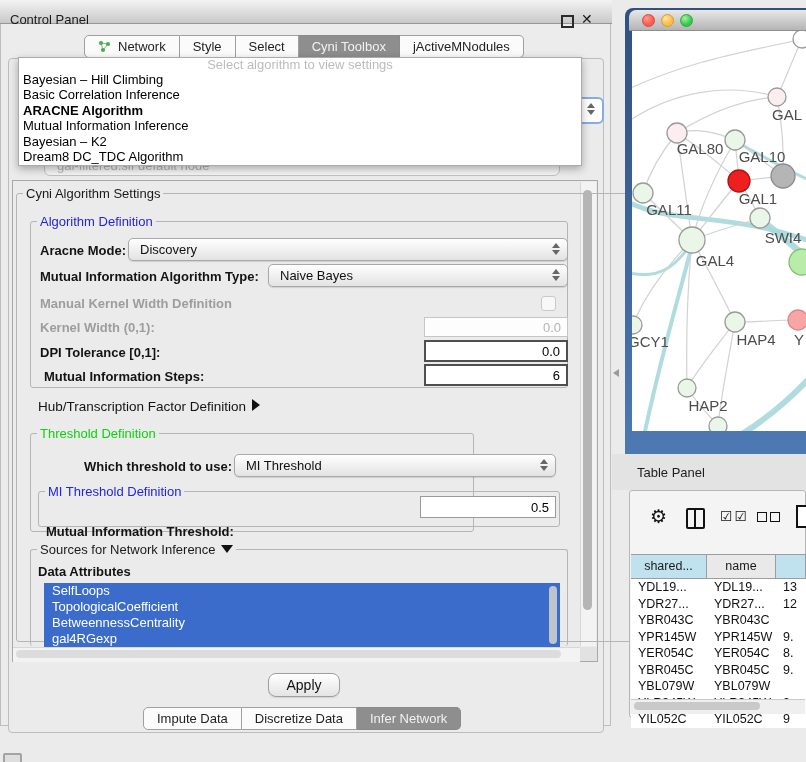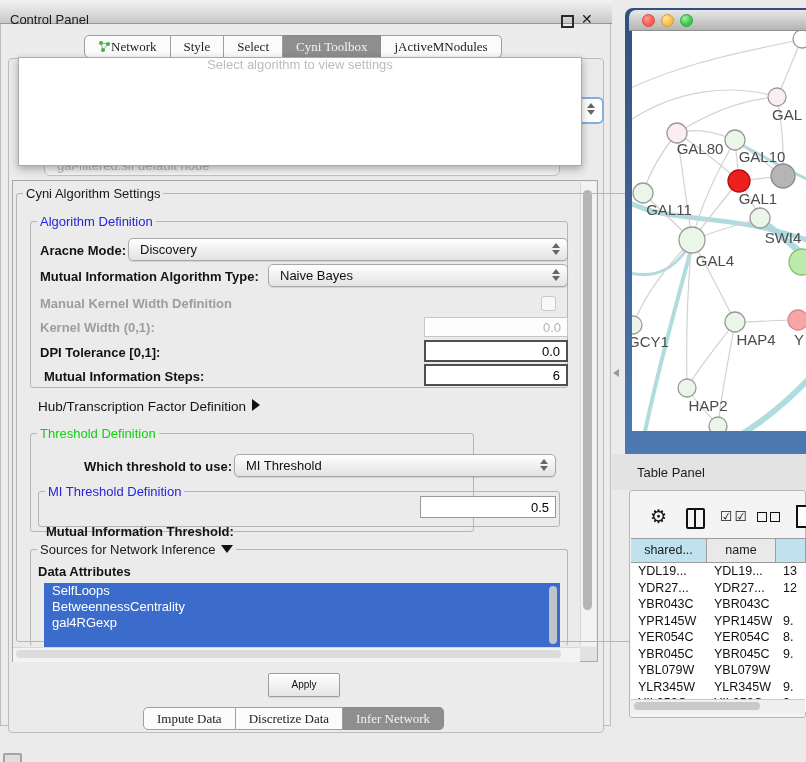--- a/index.html
+++ b/index.html
@@ -15,22 +15,22 @@
                background:linear-gradient(#f3f3f3,#c9c9c9);
                border-bottom:1px solid #969696;box-sizing:border-box;}
   #cp-title{left:10px;top:12px;font-size:13px;color:#1b1b1b;}
   #cp-float{left:561px;top:15px;width:9px;height:9px;border:2px solid #2b2b2b;background:transparent;}
   #cp-close{left:581px;top:11px;font-size:14px;font-weight:bold;color:#1b1b1b;}
 
   
   .tabbar{display:flex;align-items:stretch;height:23px;}
   #top-tabs{left:84px;top:35px;}
   #bottom-tabs{left:143px;top:707px;}
-  .tab{display:flex;align-items:center;gap:0;padding:5px 13px;background:#fbfbfb;
-       border:1px solid #9f9f9f;border-left:none;font-size:13px;color:#222;white-space:nowrap;font-family:Liberation Serif, serif;}
+  .tab{display:flex;align-items:center;gap:7px;padding:5px 13px;background:#fbfbfb;
+       border:1px solid #9f9f9f;border-left:none;font-size:13px;color:#222;white-space:nowrap;}
   .tab:first-child{border-left:1px solid #9f9f9f;border-radius:5px 0 0 5px;}
   .tab:last-child{border-radius:0 5px 5px 0;}
   .tab.active{background:#8e8e8e;color:#f2f2f2;border-color:#8a8a8a;}
 
   
   #cp-content{left:8px;top:58px;width:596px;height:675px;background:#ebebeb;
               border:1px solid #bcbcbc;border-radius:4px;box-sizing:border-box;}
 
   
   #bg-combo{left:44px;top:150px;width:516px;height:26px;border:1px solid #c2c2c2;border-radius:6px;
@@ -87,22 +87,22 @@
   .nf-strong{border:2px solid #4f4f4f;}
   .nf-dis{border:1px solid #c6c6c6;color:#b4b4b4;background:#fdfdfd;}
   .checkbox{position:absolute;width:13px;height:13px;border:1px solid #c9c9c9;border-radius:3px;
             background:#f8f8f8;}
 
   
   #attr-list{left:44px;top:583px;width:516px;height:64px;background:#3b6ccb;overflow:hidden;}
   .attr-item{color:#fff;font-size:13px;line-height:16px;padding-left:8px;white-space:nowrap;}
   #attr-scroll{position:absolute;right:3px;top:3px;width:8px;height:58px;background:#bfc3cb;border-radius:4px;}
 
-  .btn{position:absolute;border:1px solid #9e9e9e;border-radius:2px;
-       background:linear-gradient(#ffffff,#e4e4e4);font-size:10px;color:#111;
+  .btn{position:absolute;border:1px solid #9e9e9e;border-radius:8px;
+       background:linear-gradient(#ffffff,#e4e4e4);font-size:14px;color:#111;
        text-align:center;box-shadow:0 1px 1px rgba(0,0,0,.1);}
 
   
   #net-frame{left:625px;top:8px;width:181px;height:446px;
              background:linear-gradient(180deg,#31507e,#4d79b2);border-top-left-radius:8px;}
   #net-titlebar{left:629px;top:10px;width:177px;height:21px;border-top-left-radius:7px;
                 background:linear-gradient(#e8e8e8,#b4b4b4);border-bottom:1px solid #8f8f8f;
                 box-sizing:border-box;}
   .light{position:absolute;width:13px;height:13px;border-radius:50%;top:14px;box-sizing:border-box;}
   #light-red{left:642px;background:radial-gradient(circle at 35% 30%,#ff9a90,#f95d52 60%);border:1px solid #d8453c;}
@@ -117,21 +117,21 @@
   #tp-panel{left:629px;top:490px;width:177px;height:228px;background:#f4f4f4;
             border:1px solid #b7b7b7;border-radius:3px;box-sizing:border-box;overflow:hidden;}
   #tp-gear{left:650px;top:505px;font-size:19px;color:#111;}
   #tp-cols{left:686px;top:508px;width:15px;height:17px;border:2px solid #111;border-radius:2px;}
   #tp-cols:after{content:"";position:absolute;left:5.5px;top:0;width:2px;height:17px;background:#111;}
   .mini-check{position:absolute;font-size:14px;color:#111;letter-spacing:2px;}
   .mini-box{position:absolute;width:8px;height:8px;border:1.5px solid #111;display:inline-block;}
   #tp-page{left:796px;top:505px;width:14px;height:19px;border:2px solid #111;background:#fff;}
 
   #tp-table{left:631px;top:538px;width:175px;}
-  #tp-header{display:flex;height:23px;border-top:1px solid #9d9d9d;border-bottom:1px solid #9d9d9d;}
+  #tp-header{display:flex;height:23px;border-top:1px solid #9d9d9d;border-bottom:1px solid #9d9d9d;margin-top:16px;}
   .hcell{box-sizing:border-box;border-right:1px solid #9d9d9d;font-size:12.5px;color:#1a1a1a;
          text-align:center;line-height:22px;white-space:nowrap;overflow:hidden;}
   .c0{width:76px;}.c1{width:69px;}.c2{width:40px;}
   .hc-blue{background:#bfe2ee;}
   .hc-gray{background:#e9e9e9;}
   .trow{display:flex;height:16.5px;background:#fff;}
   .tcell{box-sizing:border-box;font-size:12.5px;color:#111;padding-left:7px;line-height:16.5px;
          white-space:nowrap;overflow:hidden;}
   #tp-hscroll-track{left:631px;top:699px;width:174px;height:14px;background:#efefef;border-top:1px solid #cbcbcb;}
   #tp-hscroll-thumb{left:634px;top:702px;width:126px;height:8px;background:#c9c9c9;border-radius:4px;}
@@ -185,20 +185,28 @@
   </div>
   <div class="abs" id="bg-combo-focus">
     <span class="spin">
         <span class="tri-up"></span>
         <span class="tri-dn"></span>
       </span>
   </div>
 
   <div class="abs" id="algo-popup">
     <div id="algo-placeholder">Select algorithm to view settings</div>
+    <div id="dd-items">
+        <div class="dd-item">Bayesian – Hill Climbing</div>
+        <div class="dd-item">Basic Correlation Inference</div>
+        <div class="dd-item sel">ARACNE Algorithm</div>
+        <div class="dd-item">Mutual Information Inference</div>
+        <div class="dd-item">Bayesian – K2</div>
+        <div class="dd-item">Dream8 DC_TDC Algorithm</div>
+      </div>
   </div>
 
   <div class="abs" id="scrollpane"></div>
   <div class="abs vtrack"></div>
   <div class="abs vthumb"></div>
 
   <fieldset style="left:16px;top:186px;width:640px;height:456px;">
     <legend class="leg-black">Cyni Algorithm Settings</legend>
   </fieldset>
 
@@ -251,20 +259,21 @@
   <div class="lbl" style="left:46px;top:524px;">Mutual Information Threshold:</div>
   <div class="numfield" style="left:420px;top:496px;width:136px;height:22px;border:1px solid #9a9a9a;line-height:21px;">0.5</div>
 
   <fieldset style="left:30px;top:542px;width:538px;height:104px;border-bottom:none;">
     <legend class="leg-black"><span>Sources for Network Inference</span><span class="tri-down-b"></span></legend>
   </fieldset>
   <div class="lbl" style="left:38px;top:564px;">Data Attributes</div>
   <div class="abs" id="attr-list" style="background: rgb(59, 108, 203);">
     <div id="attr-items">
         <div class="attr-item">SelfLoops</div>
+        <div class="attr-item">TopologicalCoefficient</div>
         <div class="attr-item">BetweennessCentrality</div>
         <div class="attr-item">gal4RGexp</div>
       </div>
     <div id="attr-scroll"></div>
   </div>
 
   <div class="abs htrack"></div>
   <div class="abs hthumb"></div>
   <div class="abs scorner"></div>
 

